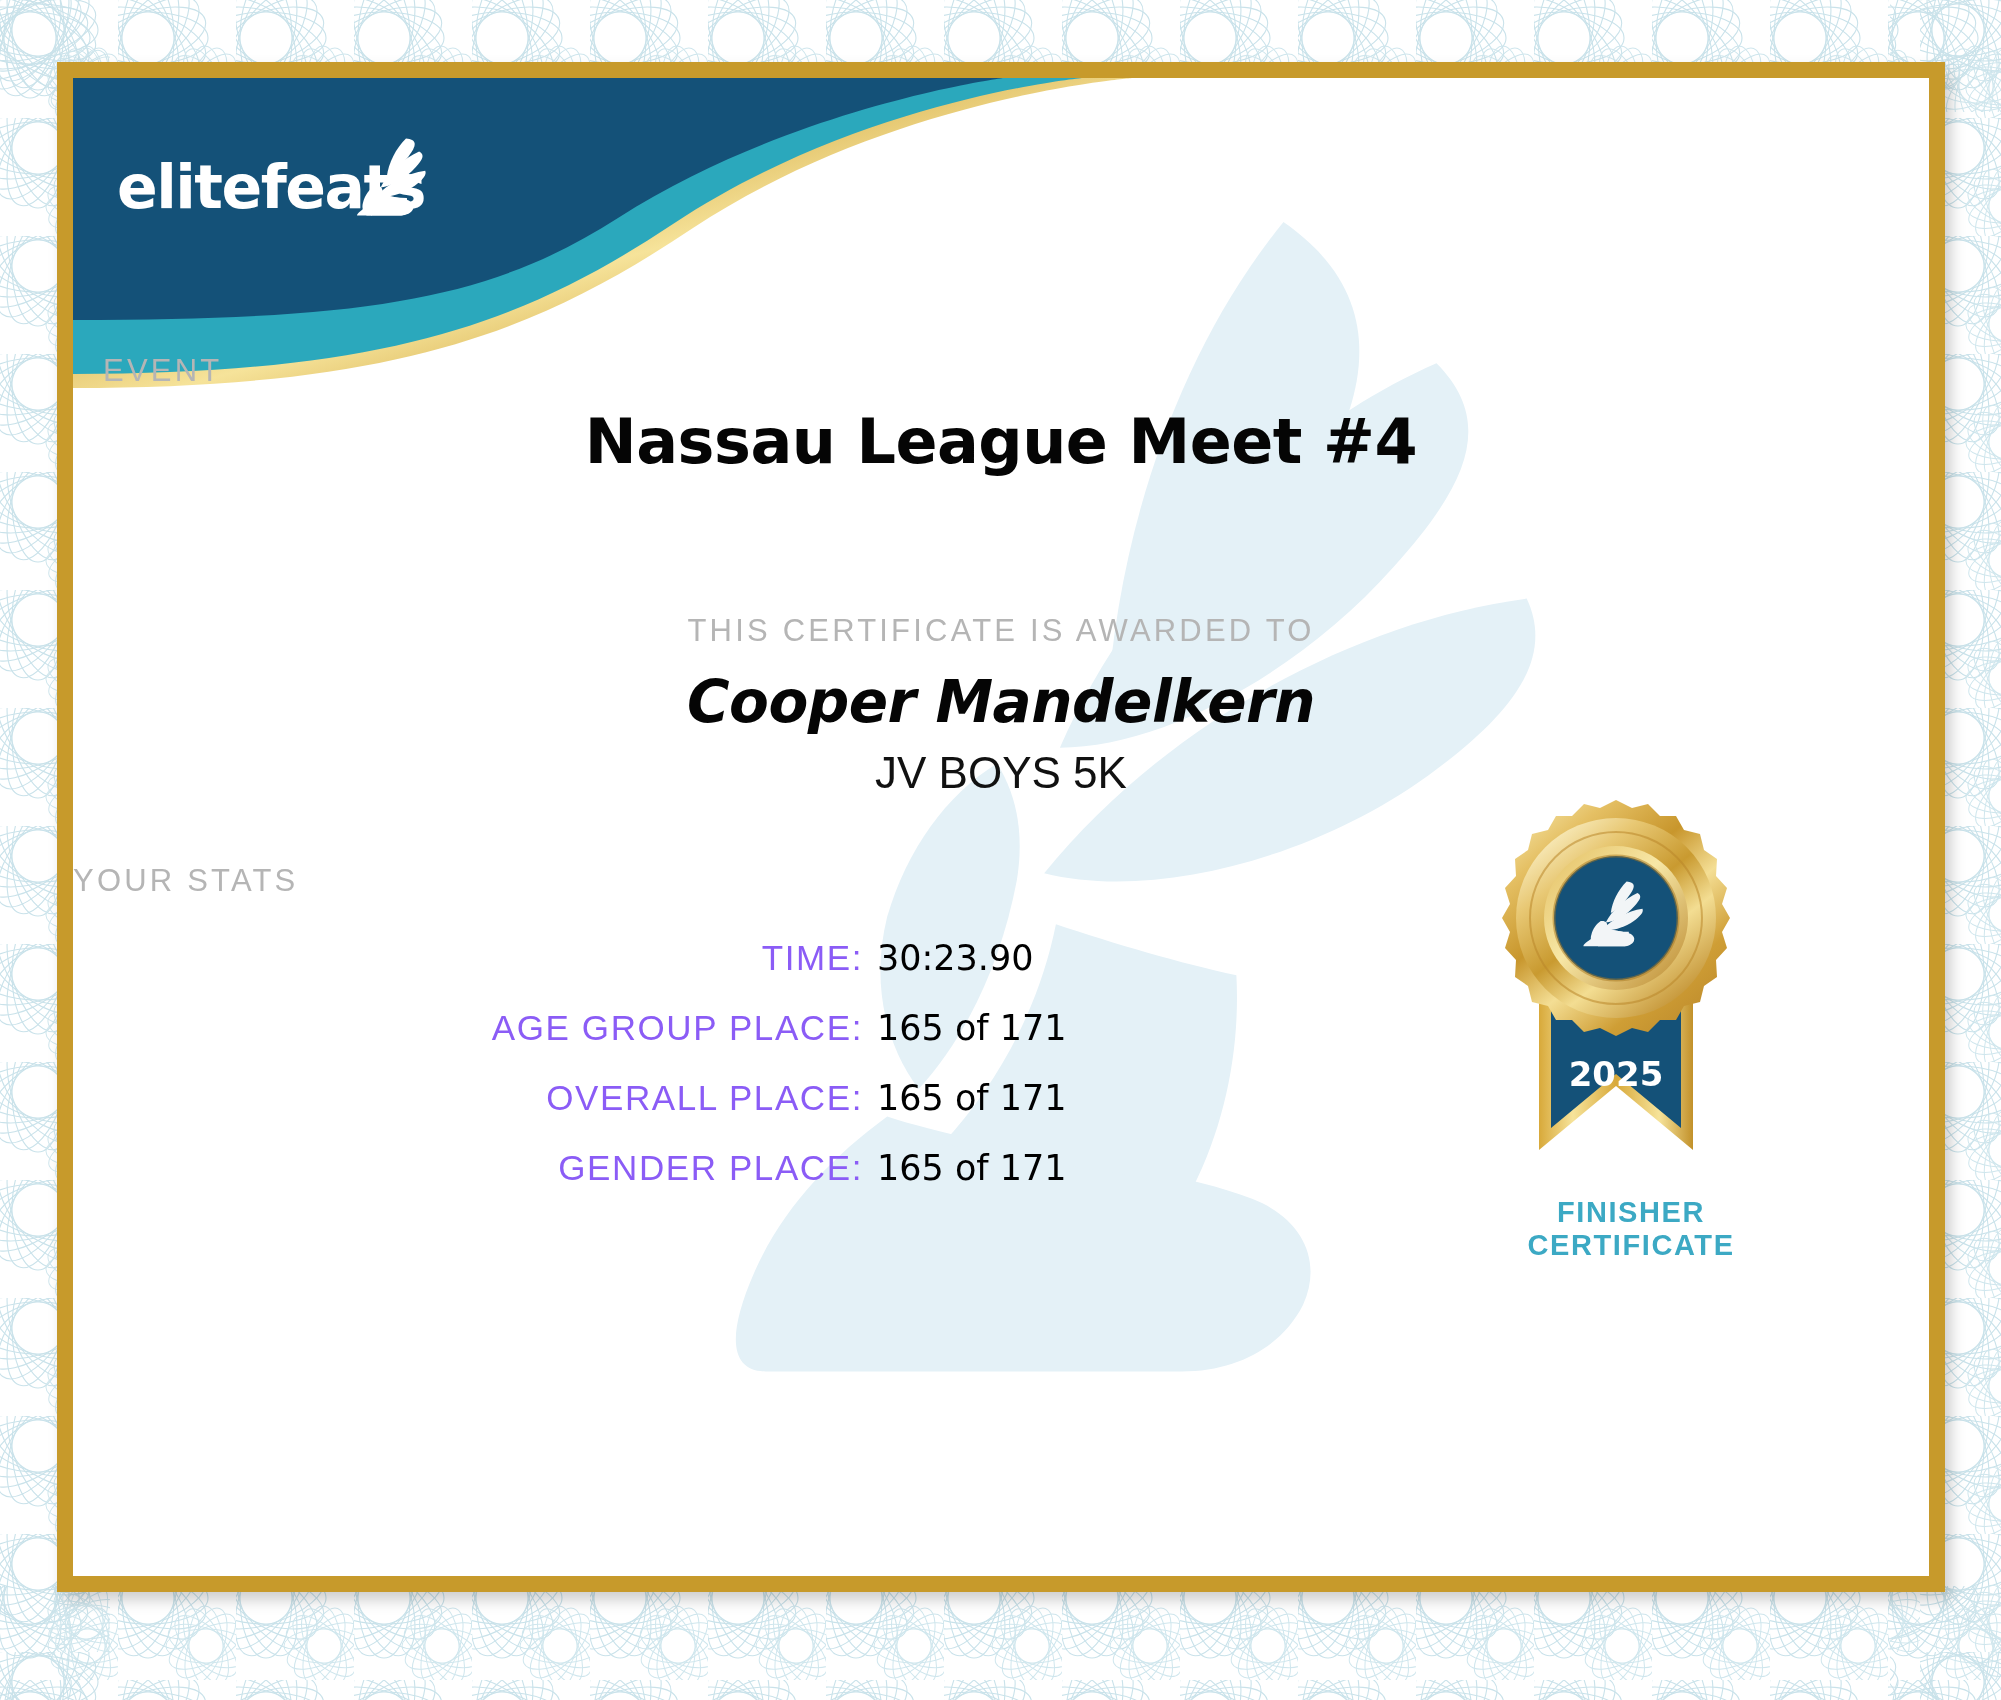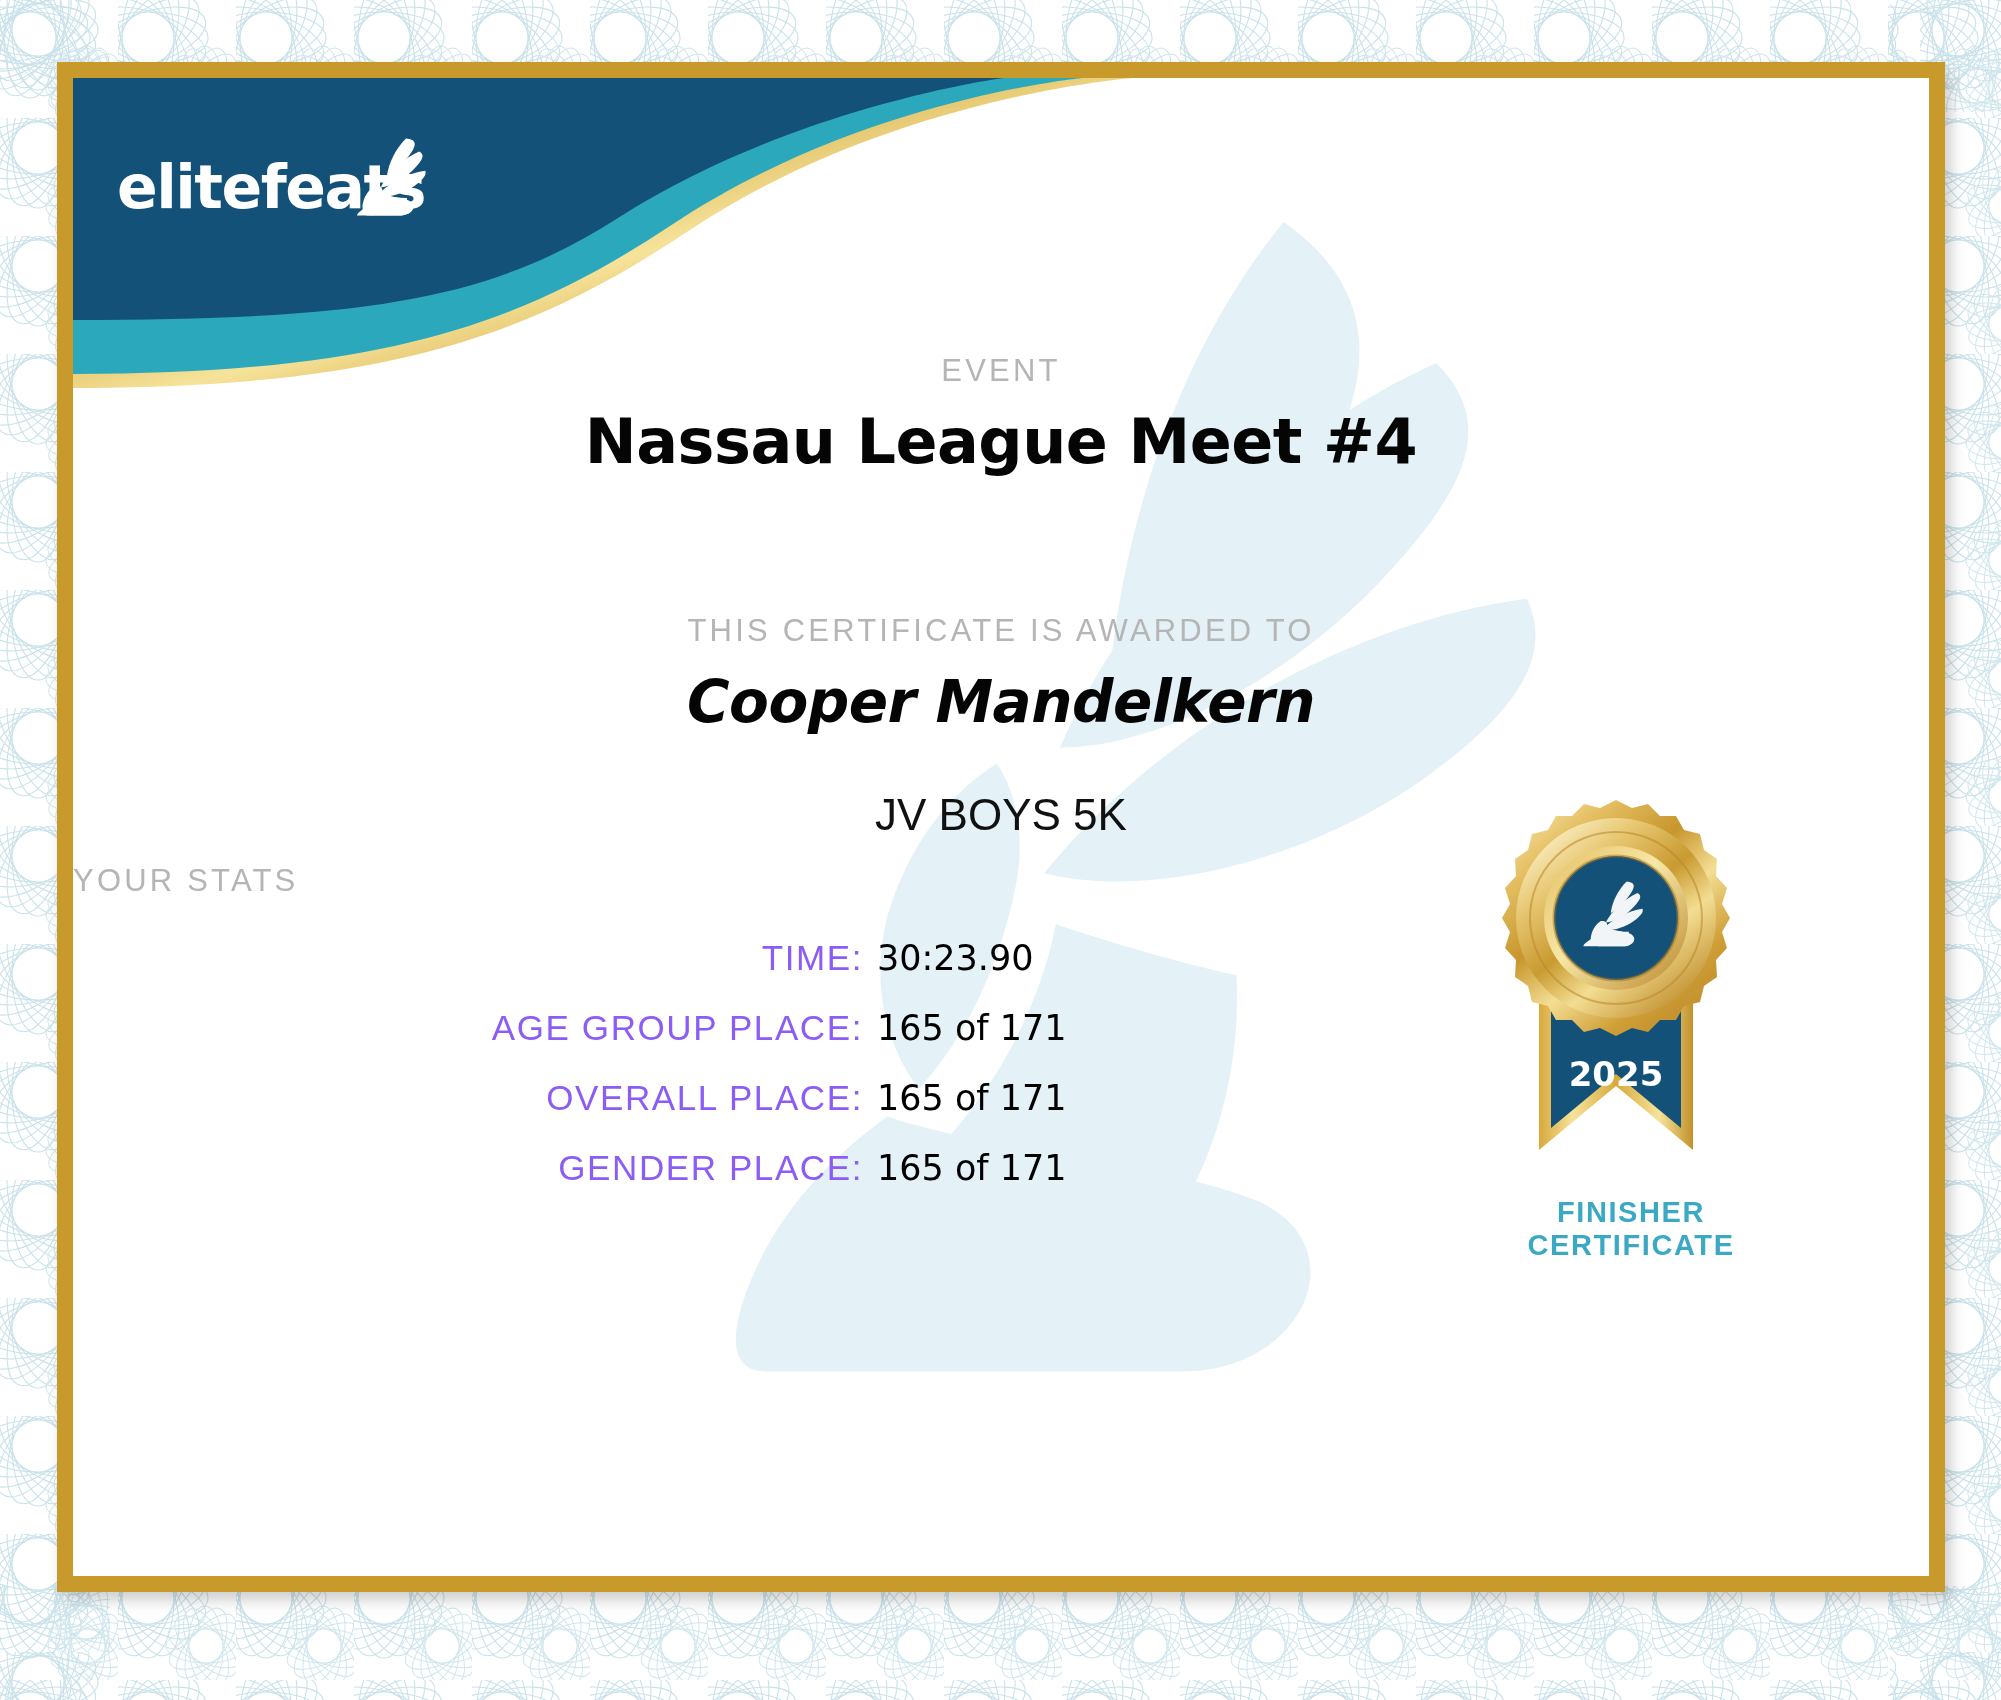--- a/index.html
+++ b/index.html
@@ -86,33 +86,32 @@
     white-space:nowrap;
   }
   .big-display {
     position:absolute;
     color:#050505;
     font-family:"DejaVu Sans", sans-serif;
     font-weight:bold;
     white-space:nowrap;
   }
 
-  #event-label   { left:0; right:0; top:275px; text-align:center; }
+  #event-label   { left:0; right:0; top:275px; text-align:left;padding-left:30px; }
   #event-name    { left:0; right:0; top:327px; text-align:center; font-size:62px; letter-spacing:-0.5px; }
 
   #awarded-label { left:0; right:0; top:535px; text-align:center; }
   #recipient     { left:0; right:0; top:590px; text-align:center; font-size:58px; letter-spacing:-0.5px;font-style:italic; }
   #category {
     position:absolute; left:0; right:0; top:670px;
     text-align:center;
     font-size:44px;
     color:#111111;
     font-family:"Liberation Sans", sans-serif;
     white-space:nowrap;
-    margin-top:42px;
   }
 
   #stats-label   { left:0; right:0; top:785px; text-align:left; }
 
   
   #stats {
     position:absolute;
     left:0; top:860px;
     width:1330px;
   }

